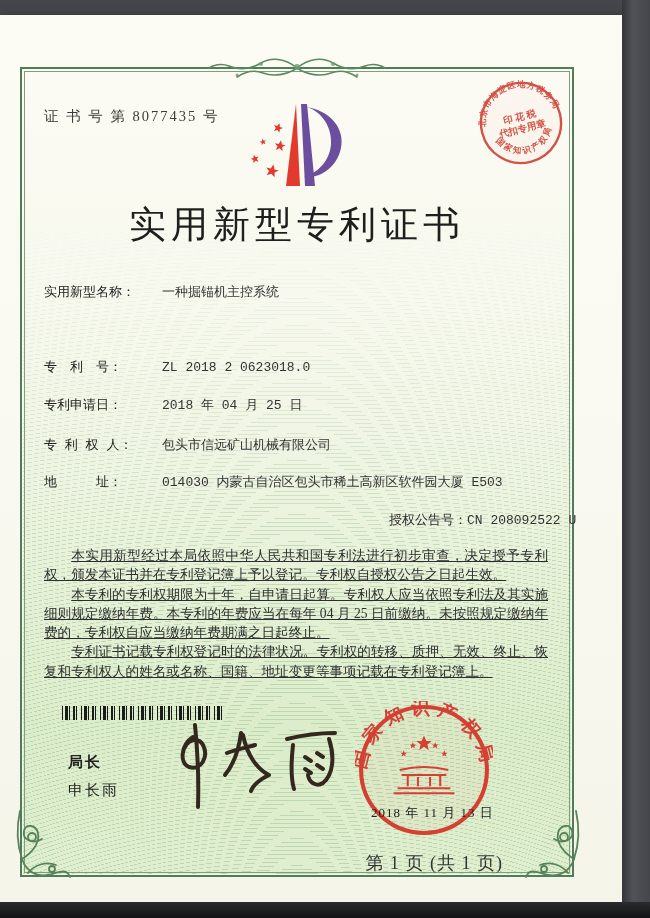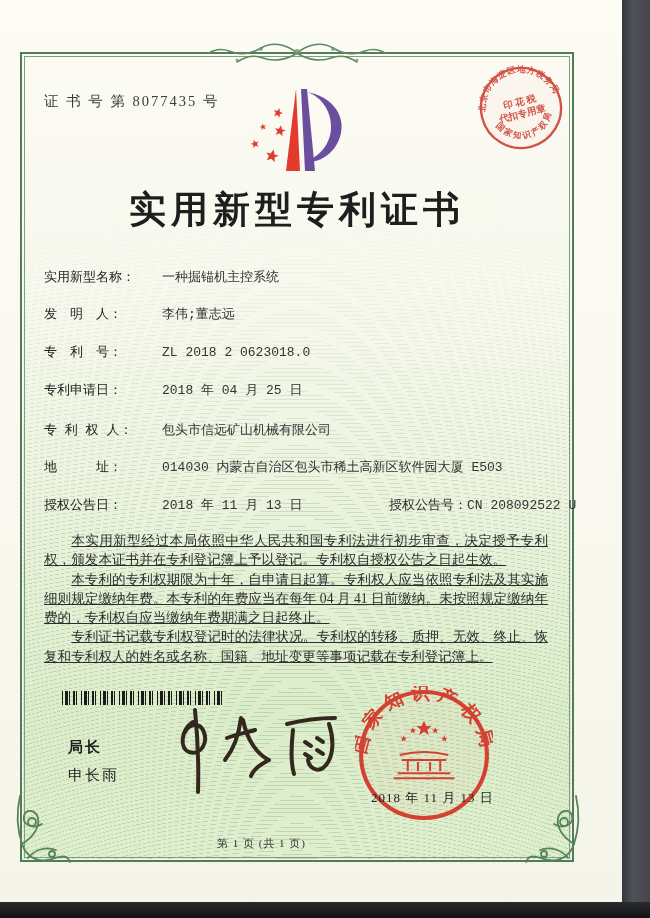--- a/index.html
+++ b/index.html
@@ -7,21 +7,21 @@
   body {
     position:relative; overflow:hidden;
     background:#45464c;
     font-family:"Liberation Serif","DejaVu Serif",serif;
   }
   .side-band { position:absolute; top:0; right:0; width:28px; height:100%;
     background:linear-gradient(90deg,#35363b 0,#515258 40%,#45464c 100%); }
   .bottom-band { position:absolute; bottom:0; left:0; width:100%; height:16px;
     background:linear-gradient(180deg,#2a2b2e,#121315); }
   .paper {
-    position:absolute; left:0; top:0; width:622px; height:902px;
+    position:absolute; left:0; top:15px; width:622px; height:902px;
     background:linear-gradient(180deg,#fcfbf4 0%,#faf9f1 50%,#f7f7ed 72%,#f4f4e9 100%);
     box-shadow:3px 3px 9px rgba(0,0,0,.55);
   }
   .frame {
     position:absolute; left:20px; top:52px; width:554px; height:810px;
     border:2px solid #527c57;
   }
   .frame::after {
     content:""; position:absolute; inset:2px;
     border:1px solid #7ba07f;
@@ -44,21 +44,21 @@
   }
   .cert-no {
     position:absolute; left:44px; top:92px;
     font-size:14.5px; letter-spacing:2px; color:#3b3b3b;
   }
   .logo { position:absolute; left:246px; top:86px; width:100px; height:90px; }
   .tax-stamp { position:absolute; left:476px; top:62px; width:90px; height:92px;
     transform:rotate(-14deg); opacity:.92; }
   .title {
     position:absolute; left:20px; top:185px; width:554px;
-    text-align:center; font-size:37px; font-weight:700;
+    text-align:center; font-size:37px; font-weight:400;
     letter-spacing:5px; color:#1e1e1e;
   }
   .field-row { position:absolute; left:44px; font-size:13px; color:#2c2c2c;
     white-space:nowrap;font-family:Liberation Mono, monospace; }
   .field-label { display:inline-block; width:118px; color:#222; }
   .field-value { color:#333; }
   .grant-right { position:absolute; left:345px; top:0; }
   .paras {
     position:absolute; left:44px; top:531px; width:504px;
     font-size:13.6px; line-height:19.3px; color:#2e2e2e;
@@ -77,21 +77,21 @@
   .director-title { position:absolute; left:68px; top:738px; font-size:15px; color:#222;
     letter-spacing:2px;font-weight:bold; }
   .director-name  { position:absolute; left:68px; top:766px; font-size:15px; color:#222;
     letter-spacing:2px; }
   .signature { position:absolute; left:155px; top:700px; width:200px; height:100px; }
   .cnipa-seal { position:absolute; left:355px; top:686px; width:138px; height:138px;
     opacity:.95; }
   .seal-date { position:absolute; left:371px; top:789px; font-size:13px;
     letter-spacing:1px; color:#1f1f1f; z-index:5; }
   .footer { position:absolute; left:20px; top:836px; width:483px;
-    text-align:center; font-size:11px; color:#333; letter-spacing:1px; }
+    text-align:right; font-size:18px; color:#333; letter-spacing:1px; }
   .top-ornament { position:absolute; left:207px; top:40px; width:180px; height:26px; }
   .corner-bl { position:absolute; left:12px;  top:792px; width:62px; height:76px; }
   .corner-br { position:absolute; left:522px; top:792px; width:62px; height:76px;
     transform:scaleX(-1); }
 </style>
 </head>
 <body>
 
 <div class="paper">
 
@@ -168,43 +168,39 @@
     </text>
     <text x="45" y="43" font-size="9.5" fill="#cf4438" text-anchor="middle" font-weight="bold">印 花 税</text>
     <text x="45" y="55" font-size="9.5" fill="#cf4438" text-anchor="middle" font-weight="bold">代扣专用章</text>
   </svg>
 
   <div class="title">实用新型专利证书</div>
 
   <div class="field-row" style="top:268px">
     <span class="field-label">实用新型名称：</span><span class="field-value">一种掘锚机主控系统</span>
   </div>
-  <div class="field-row" style="top:305px">
-    <span class="field-label">发　明　人：</span><span class="field-value">李伟;董志远</span>
-  </div>
   <div class="field-row" style="top:343px">
     <span class="field-label">专　利　号：</span><span class="field-value">ZL 2018 2 0623018.0</span>
   </div>
   <div class="field-row" style="top:381px">
     <span class="field-label">专利申请日：</span><span class="field-value">2018 年 04 月 25 日</span>
   </div>
   <div class="field-row" style="top:421px">
     <span class="field-label">专 利 权 人：</span><span class="field-value">包头市信远矿山机械有限公司</span>
   </div>
   <div class="field-row" style="top:458px">
     <span class="field-label">地　　　址：</span><span class="field-value">014030 内蒙古自治区包头市稀土高新区软件园大厦 E503</span>
   </div>
   <div class="field-row" style="top:496px; width:520px">
-    <span><span class="field-label">授权公告日：</span><span class="field-value">2018 年 11 月 13 日</span></span>
     <span class="grant-right"><span>授权公告号：</span><span class="field-value">CN 208092522 U</span></span>
   </div>
 
   <div class="paras">
     <p>本实用新型经过本局依照中华人民共和国专利法进行初步审查，决定授予专利权，颁发本证书并在专利登记簿上予以登记。专利权自授权公告之日起生效。</p>
-    <p>本专利的专利权期限为十年，自申请日起算。专利权人应当依照专利法及其实施细则规定缴纳年费。本专利的年费应当在每年 04 月 41 日前缴纳。未按照规定缴纳年费的，专利权自应当缴纳年费期满之日起终止。</p>
+    <p>本专利的专利权期限为十年，自申请日起算。专利权人应当依照专利法及其实施细则规定缴纳年费。本专利的年费应当在每年 04 月 25 日前缴纳。未按照规定缴纳年费的，专利权自应当缴纳年费期满之日起终止。</p>
     <p>专利证书记载专利权登记时的法律状况。专利权的转移、质押、无效、终止、恢复和专利权人的姓名或名称、国籍、地址变更等事项记载在专利登记簿上。</p>
   </div>
 
   <div class="barcode"></div>
 
   <div class="director-title">局长</div>
   <div class="director-name">申长雨</div>
 
   <svg class="signature" viewBox="0 0 200 100">
     <g stroke="#33271e" stroke-width="4" fill="none" stroke-linecap="round" stroke-linejoin="round">

